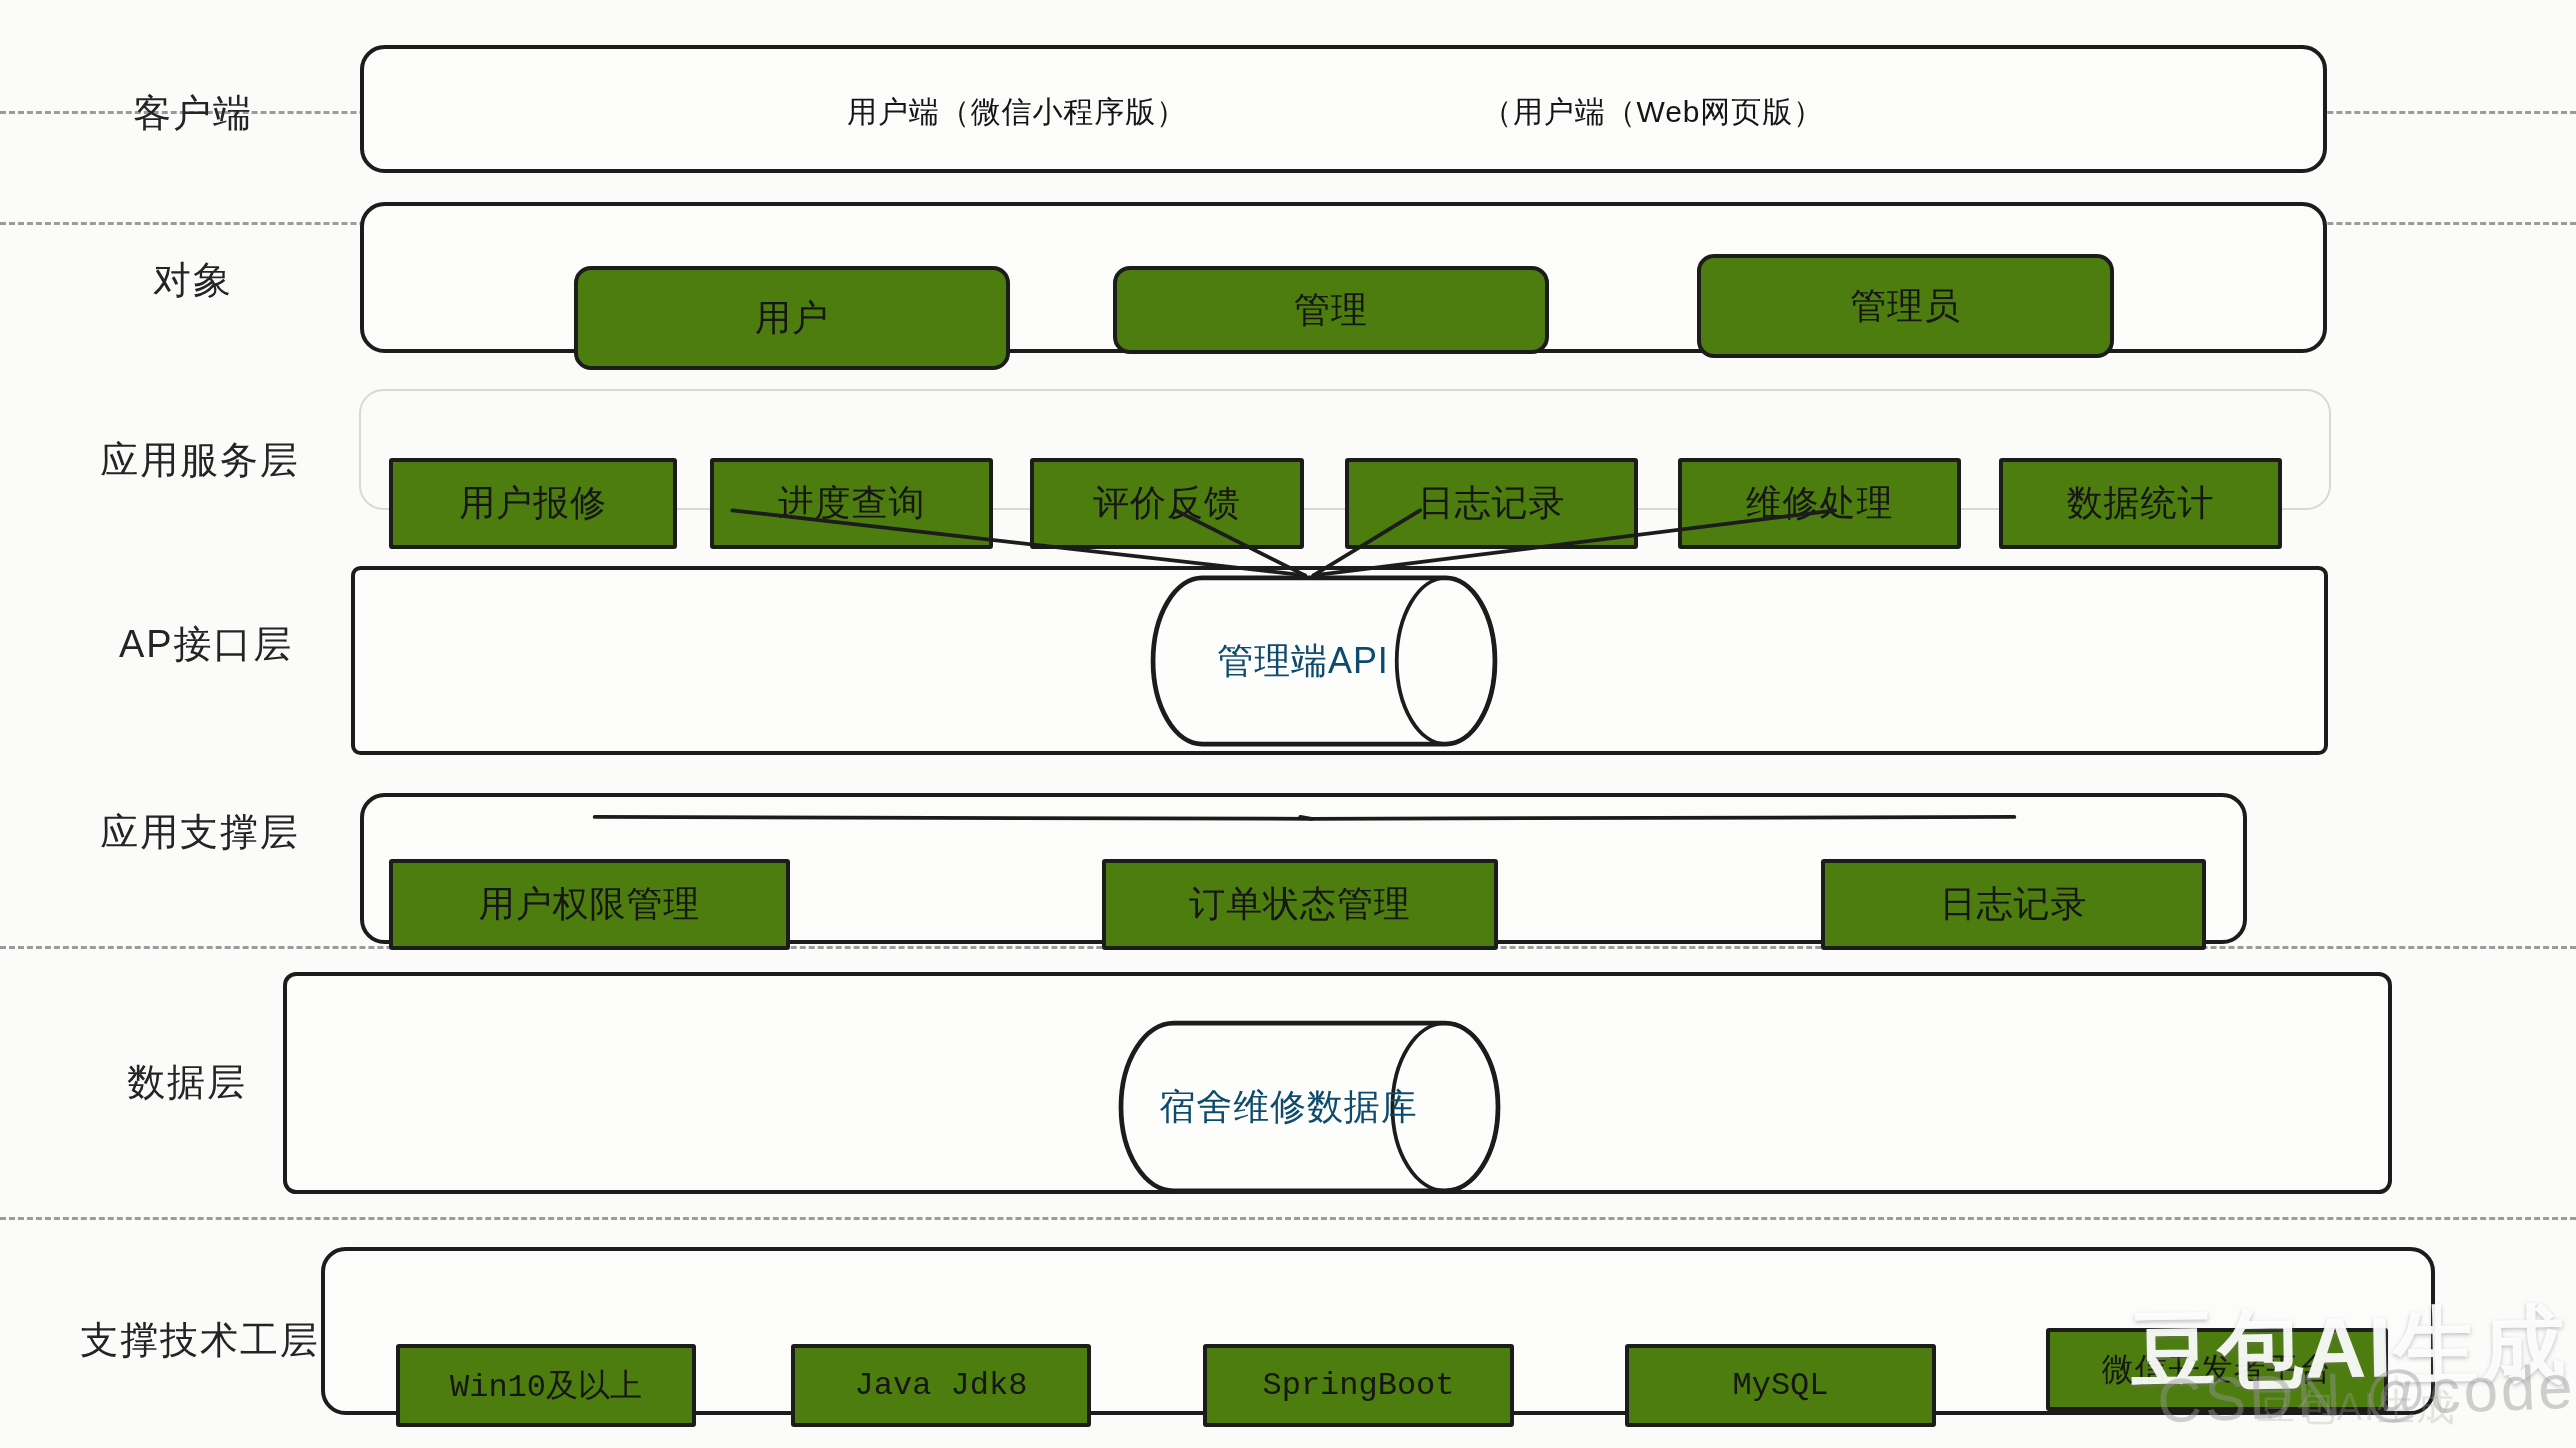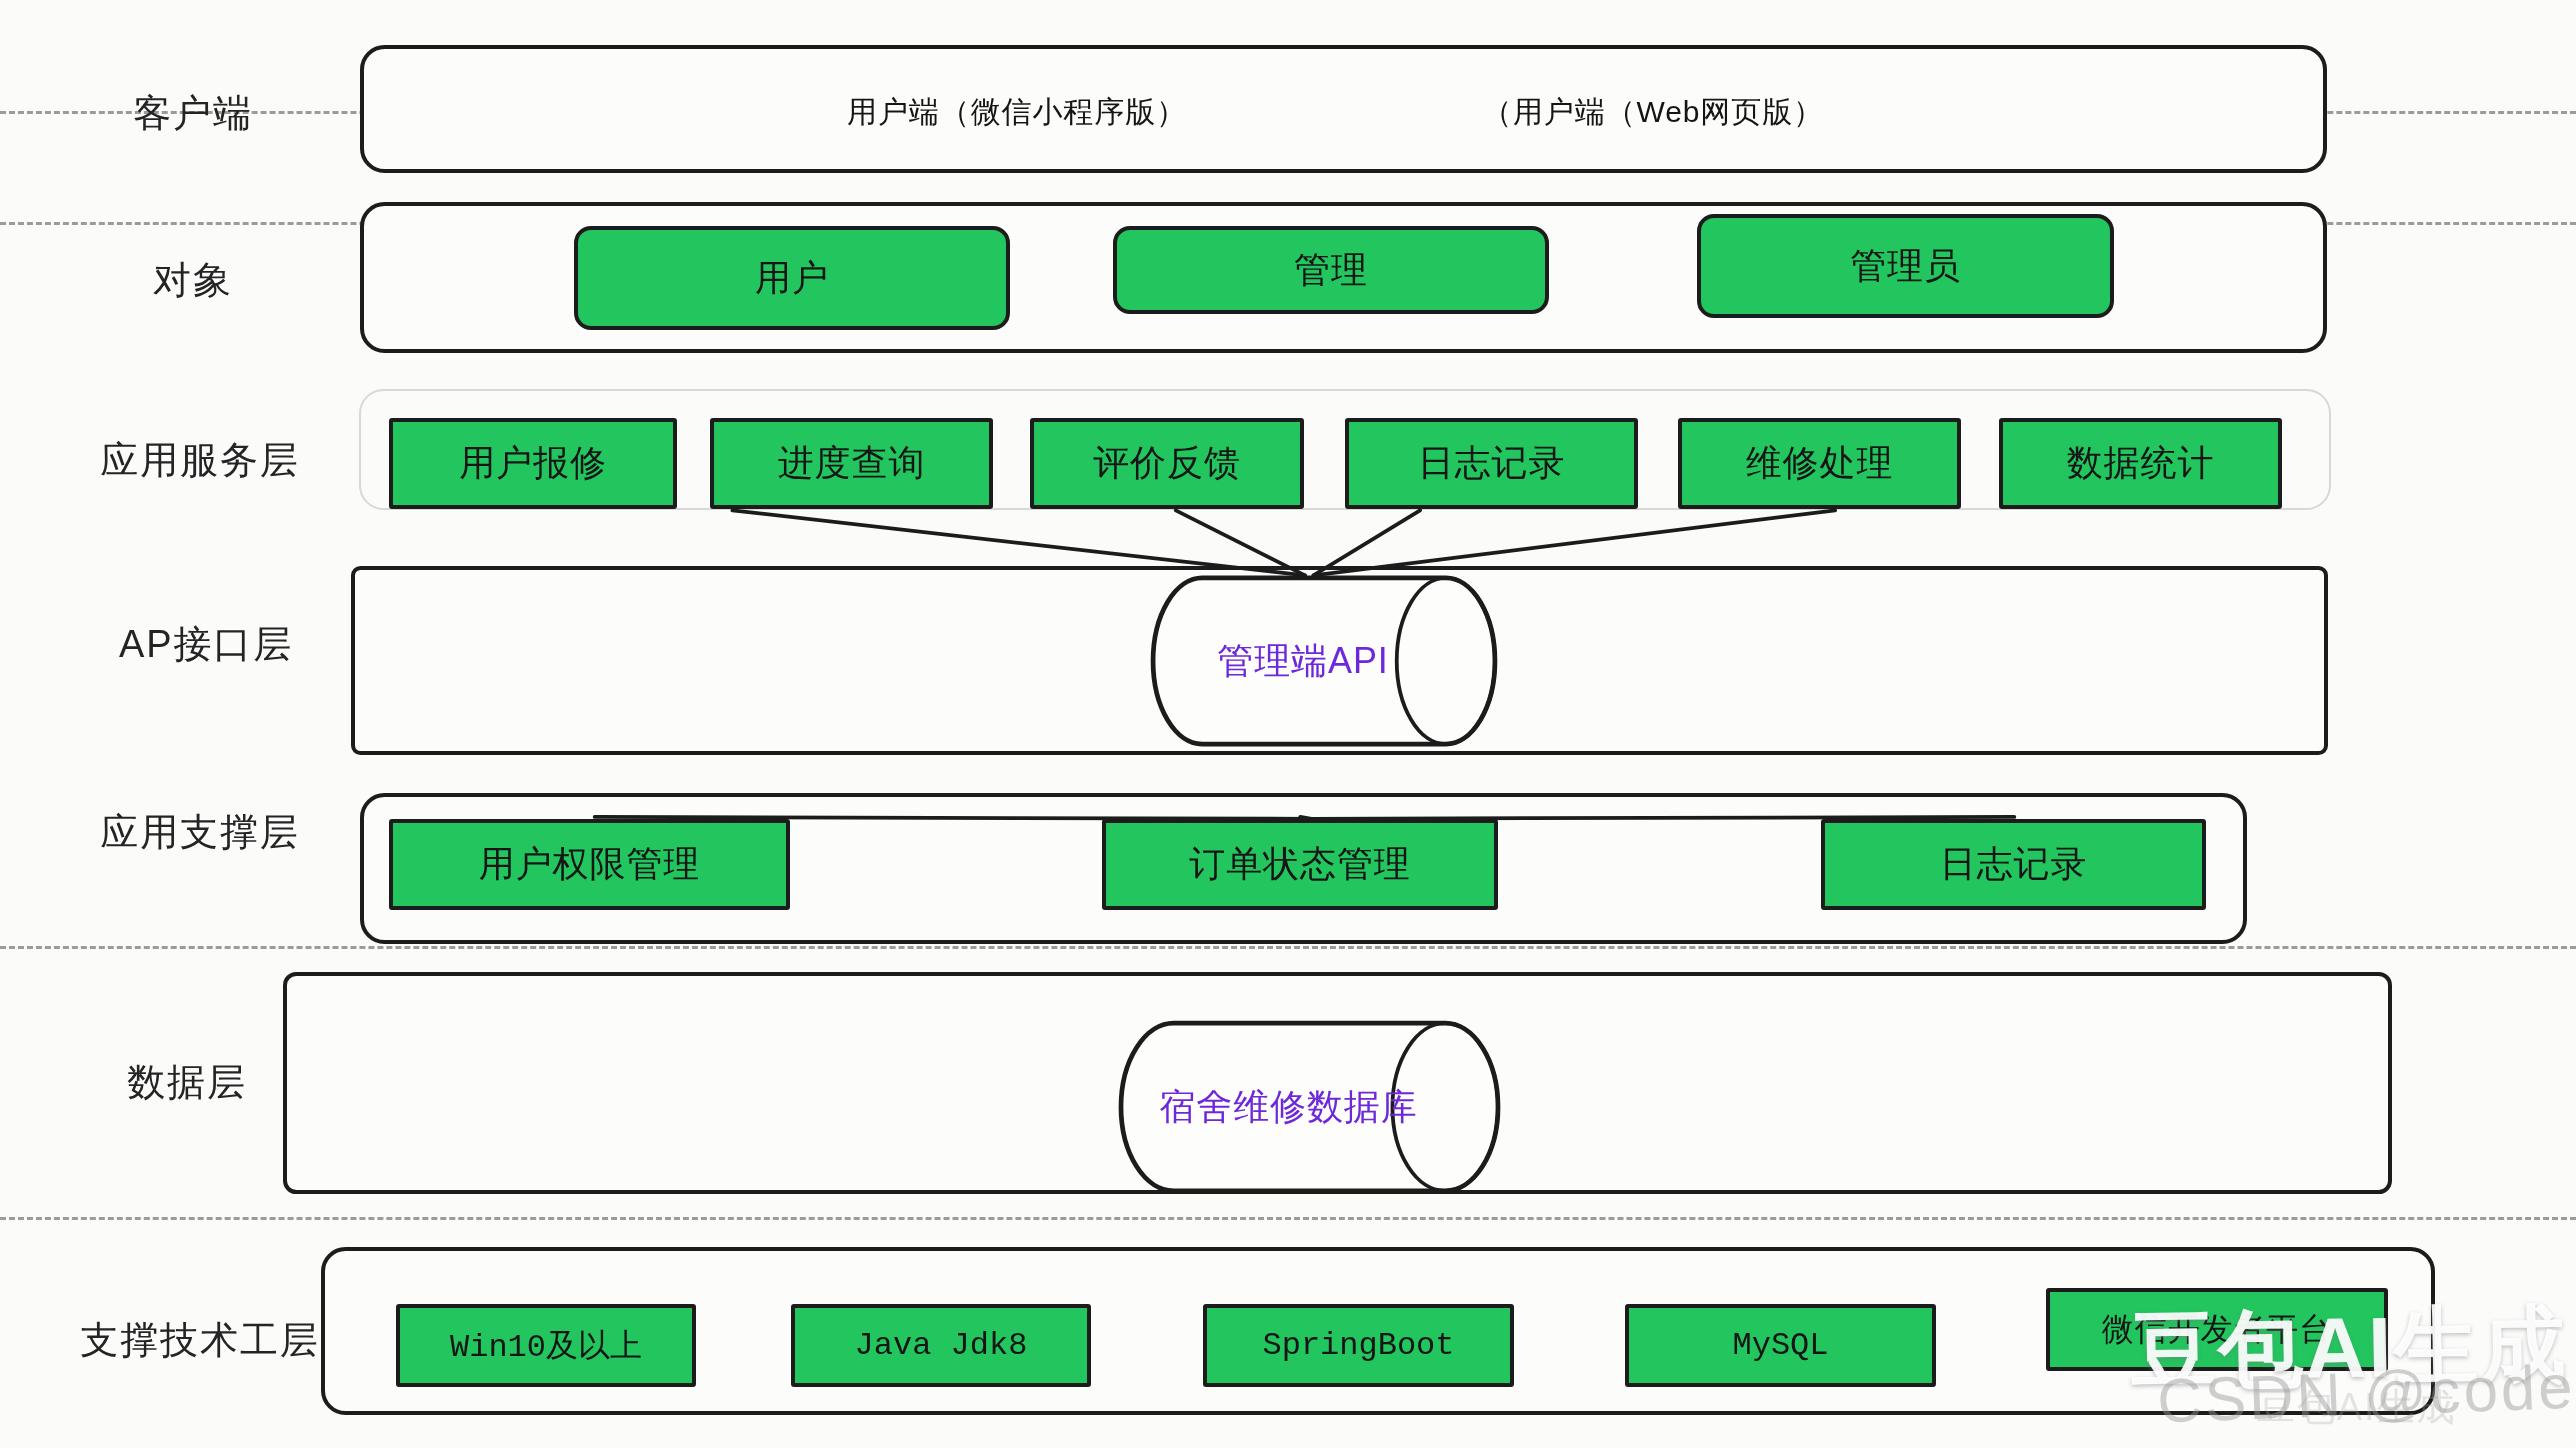--- a/index.html
+++ b/index.html
@@ -33,27 +33,28 @@
   }
   .band.faint{
     border:2.8px solid #d8d8d6;
     background:transparent;
   }
 
   
   .node{
     position:absolute;
     box-sizing:border-box;
-    background:#22c55e;
+    background:#4d7c0f;
     border:4.7px solid #1c1c1c;
     display:flex;align-items:center;justify-content:center;
     font-size:36px;
     color:#161616;
     white-space:nowrap;
     letter-spacing:0.9px;
+    margin-top:40px;
   }
   .node.round{border-radius:17px;}
   .node.sharp{border-radius:3px;}
   .node.mono{font-family:"Liberation Mono","DejaVu Sans Mono",monospace;font-size:32px;letter-spacing:0px;}
 
   
   .band-text{
     position:absolute;
     font-size:30px;
     white-space:nowrap;
@@ -61,21 +62,21 @@
     transform:translate(-50%,-50%);
     letter-spacing:0.9px;
   }
 
   
   .cyl{position:absolute;}
   .cyl svg{display:block;overflow:visible;}
   .cyl-label{
     position:absolute;left:0;top:0;width:100%;height:100%;
     display:flex;align-items:center;justify-content:center;
-    font-size:36px;color:#6d28d9;white-space:nowrap;
+    font-size:36px;color:#0c4a6e;white-space:nowrap;
     padding-right:42px;box-sizing:border-box;
     letter-spacing:0.9px;
   }
 
   
   .sep{
     position:absolute;left:0;height:0;
     border-top:3.8px dashed #9b9b9b;
   }
 

